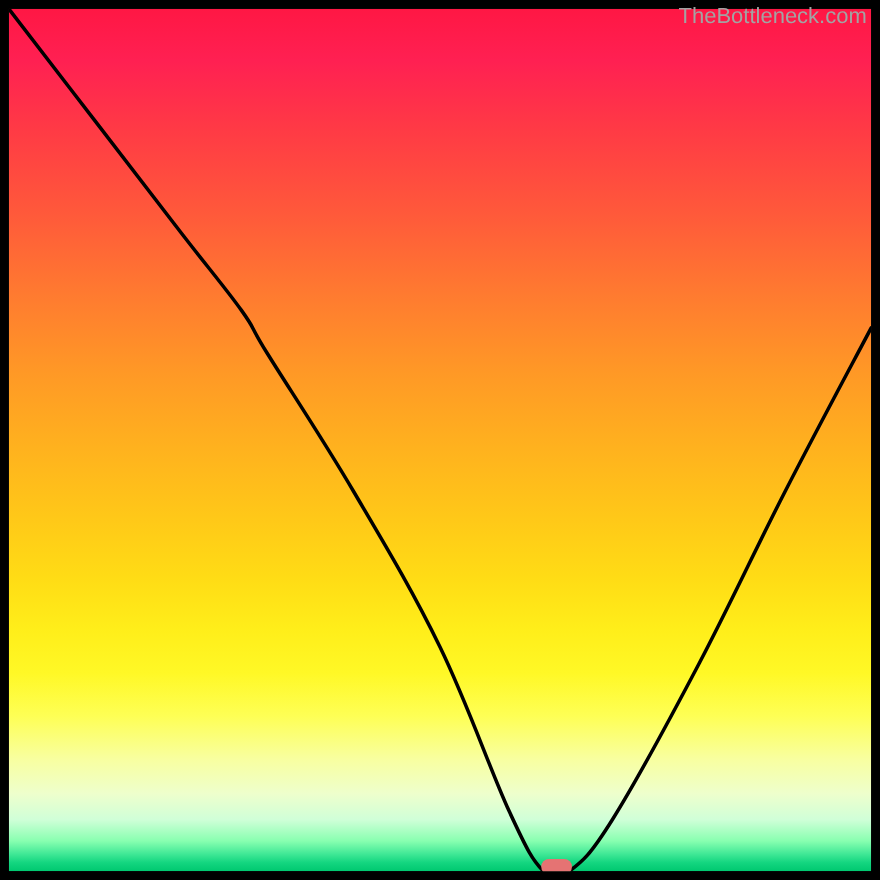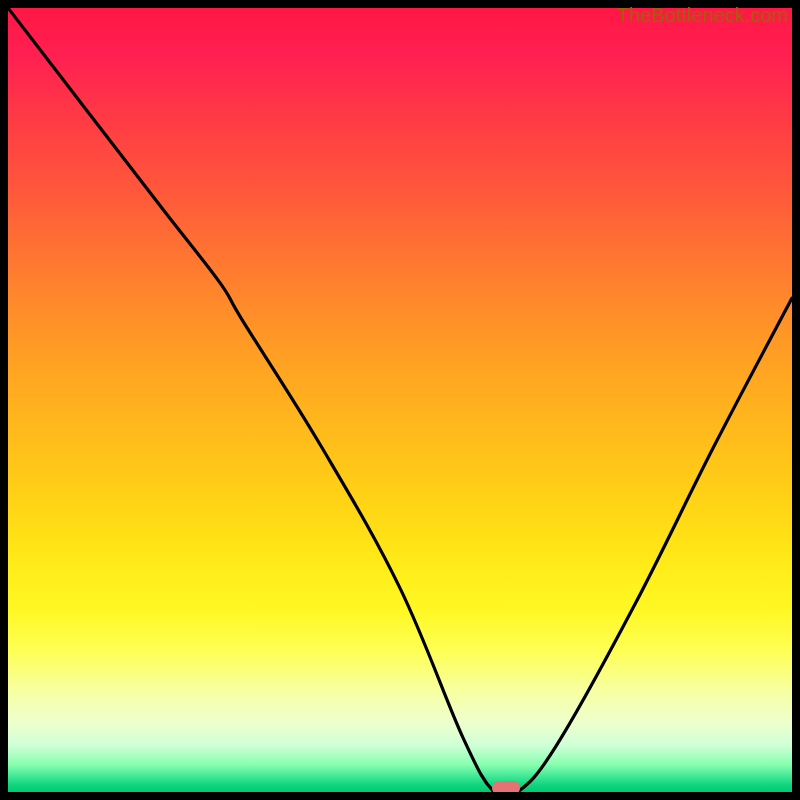--- a/index.html
+++ b/index.html
@@ -59,21 +59,21 @@
       width: 28px;
       height: 14px;
       background: #e57373;
       border-radius: 7px;
       transform: translate(-50%, -50%);
     }
     .attribution {
       position: absolute;
       top: 4px;
       right: 12px;
-      color: #a16207;
+      color: #a3a3a3;
       font-size: 20px;
       font-weight: 500;
       z-index: 10;
     }
   </style>
 </head>
 <body>
 
 <div class="attribution">TheBottleneck.com</div>
 

